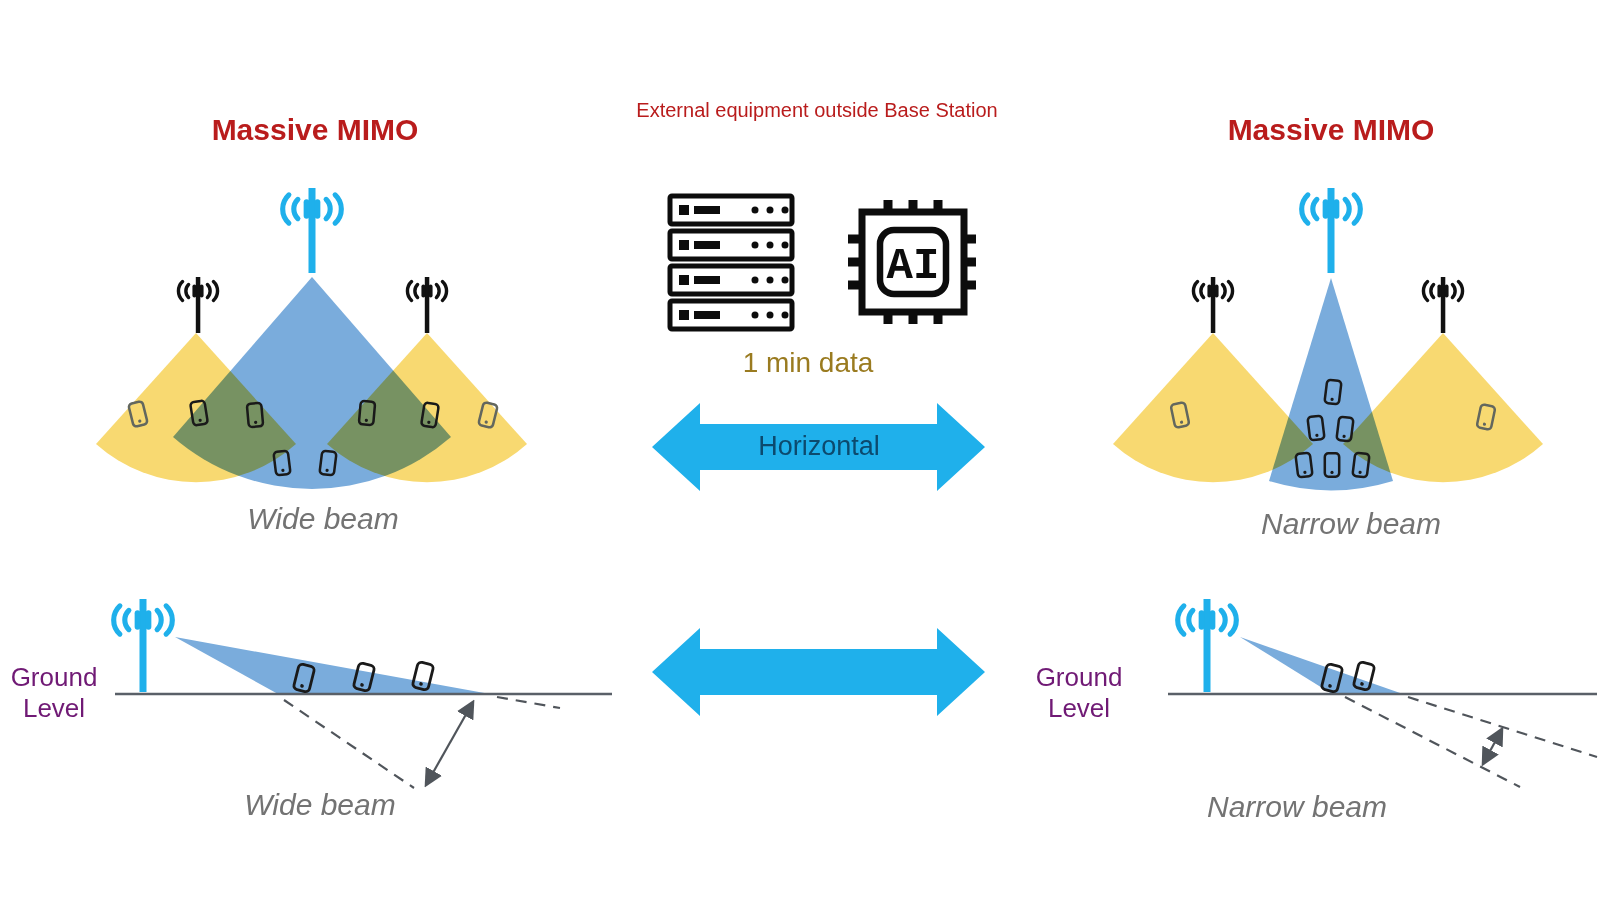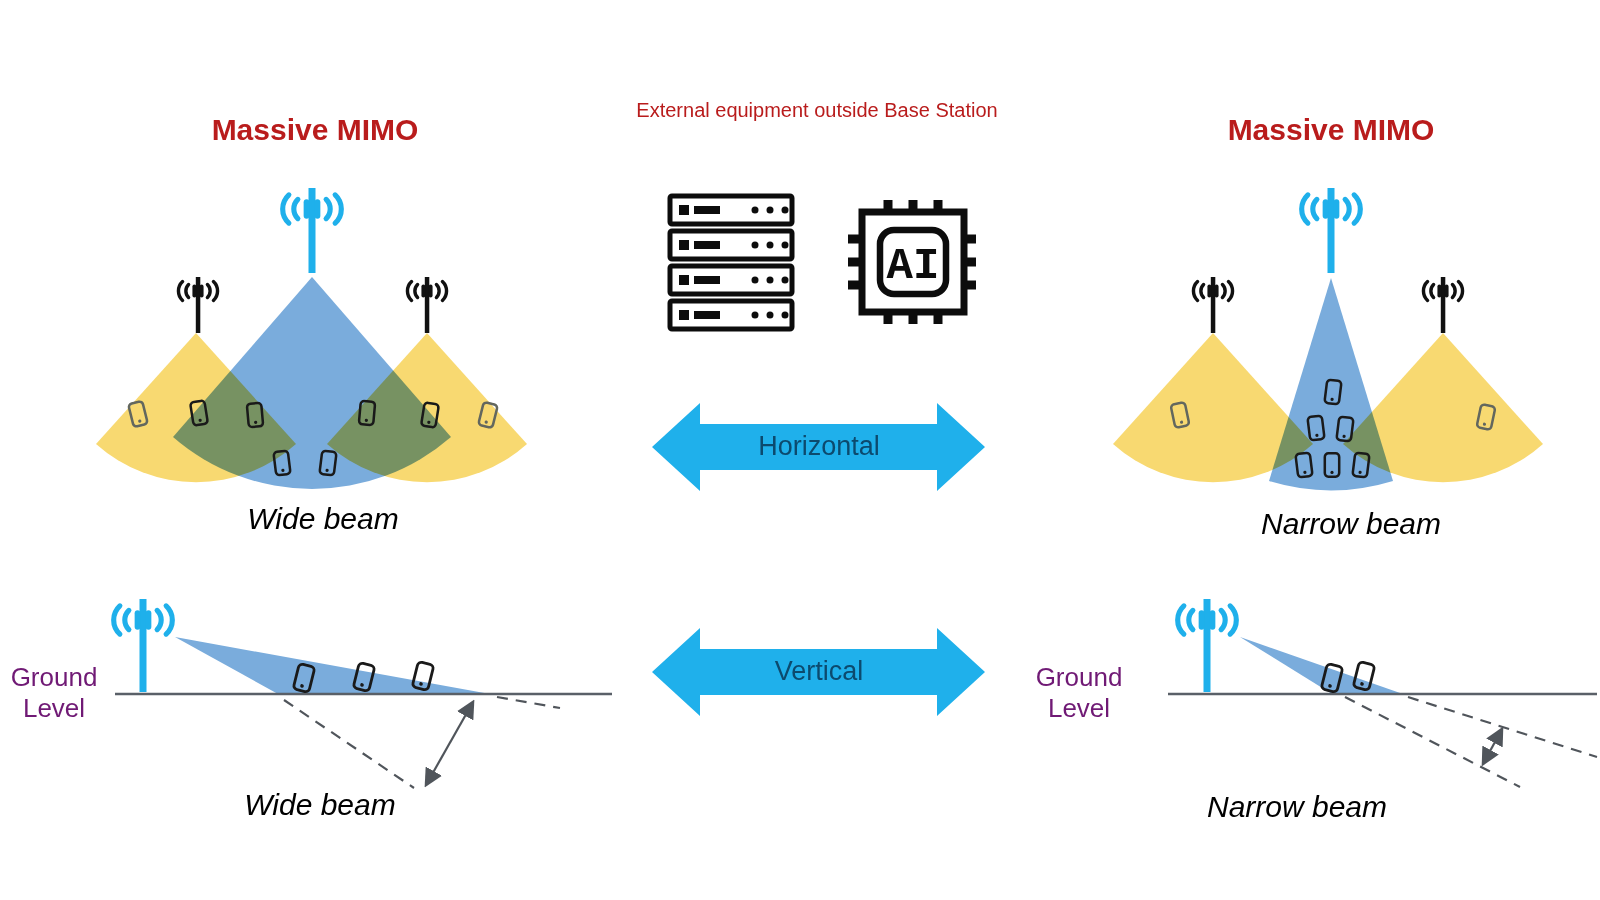--- a/index.html
+++ b/index.html
@@ -6,21 +6,21 @@
   #stage{
     position:relative;width:1600px;height:900px;background:#ffffff;overflow:hidden;
     font-family:"Liberation Sans", sans-serif;
   }
   #gfx{position:absolute;left:0;top:0;width:1600px;height:900px;}
   .lbl{position:absolute;text-align:center;white-space:normal;}
   .title{width:320px;font-size:30px;font-weight:bold;color:#b91c1c;text-align:center;}
   .heading{left:587px;top:96px;width:460px;font-size:20px;color:#b91c1c;line-height:1.45;}
   .datalabel{left:658px;top:347px;width:300px;font-size:28px;color:#9A7B20;}
   .arrowlabel{width:300px;font-size:27px;color:#0c4a6e;}
-  .caption{width:300px;font-size:30px;font-style:italic;color:#000000;}
+  .caption{width:300px;font-size:30px;font-style:italic;color:#737373;}
   .ground{width:100px;font-size:26px;color:#701a75;line-height:1.2;}
   .beam-yellow{fill:#F8D971;}
   .beam-blue{fill:#7AACDC;mix-blend-mode:multiply;}
   .ant-cyan{color:#1FB0EB;}
   .ant-black{color:#111111;}
   .phone-black{color:#1a1a1a;}
   .phone-gray{color:#63675e;}
   .thinline{stroke:#50555b;stroke-width:2.2;fill:none;}
   .dash{stroke-dasharray:11 8;}
   .groundline{stroke:#5a6068;stroke-width:2.5;}
@@ -199,23 +199,23 @@
         <use href="#phone" class="phone-black" x="-10.5" y="-15" width="21" height="30" transform="translate(1332 678) rotate(14)"></use>
         <use href="#phone" class="phone-black" x="-10.5" y="-15" width="21" height="30" transform="translate(1364 676) rotate(14)"></use>
       </g>
     </g>
   </svg>
 
   <div class="lbl title" style="left:155px;top:113px;">Massive MIMO</div>
   <div class="lbl title" style="left:1171px;top:113px;">Massive MIMO</div>
 
   <div class="lbl heading">External equipment outside Base Station</div>
+  <div class="lbl datalabel">1 min data</div>
 
   <div class="lbl arrowlabel" style="left:669px;top:431px;">Horizontal</div>
-  <div class="lbl arrowlabel" style="left:669px;top:656px;">Vertical</div>
 
   <div class="lbl caption" style="left:173px;top:502px;">Wide beam</div>
   <div class="lbl caption" style="left:1201px;top:507px;">Narrow beam</div>
   <div class="lbl caption" style="left:170px;top:788px;">Wide beam</div>
   <div class="lbl caption" style="left:1147px;top:790px;">Narrow beam</div>
 
   <div class="lbl ground" style="left:4px;top:662px;">Ground Level</div>
   <div class="lbl ground" style="left:1029px;top:662px;">Ground Level</div>
 
 </div>

